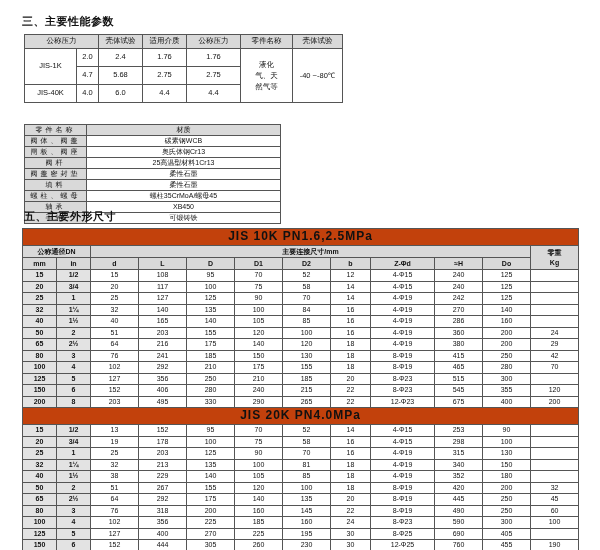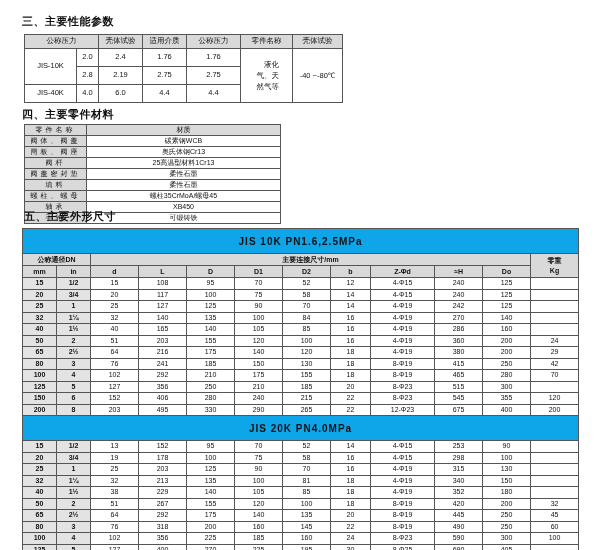--- a/index.html
+++ b/index.html
@@ -48,21 +48,21 @@
   
   #t4 { position: absolute; left: 24px; top: 124px; width: 256px; }
   #t4 td { height: 11px; font-size: 7px; }
   #t4 .lcol { background: #d9d9d9; width: 62px; letter-spacing: 3px; }
 
   
   #t5 { position: absolute; left: 22px; top: 228px; width: 556px; }
   #t5 td { height: 11.5px; font-size: 7px; }
   #t5 .hrow td { height: 12px; }
   #t5 .sub td { background: #d9d9d9; font-weight: bold; }
-  #t5 .banner td { background: #0ea5e9; font-weight: bold; font-size: 10px; height: 25px; letter-spacing: 1px; }
+  #t5 .banner td { background: #c2410c; font-weight: bold; font-size: 12px; height: 17px; letter-spacing: 1px; }
 
   .vsmall { font-size: 6.5px; }
 </style>
 </head>
 <body>
 
 <div id="page">
 
   <div class="sect-title" style="position:absolute;left:22px;top:14px;">三、主要性能参数</div>
 
@@ -79,45 +79,44 @@
     <tbody>
         <tr class="hdr">
       <td colspan="2">公称压力</td>
       <td>壳体试验</td>
       <td>适用介质</td>
       <td>公称压力</td>
       <td>零件名称</td>
       <td>壳体试验</td>
     </tr>
     <tr class="r">
-      <td rowspan="2">JIS-10K</td>
+      <td rowspan="2">JIS-1K</td>
       <td>2.0</td>
       <td>2.4</td>
       <td>1.76</td>
       <td>1.76</td>
-      <td rowspan="3" class="vsmall" style="line-height:1.5;white-space:normal;padding:0 13px;text-align:right;">液化气、天然气等</td>
+      <td rowspan="3" class="vsmall" style="line-height:1.5;white-space:normal;padding:0 13px;">液化气、天然气等</td>
       <td rowspan="3" class="vsmall" style="line-height:1.6;white-space:normal;">-40 ~-80℃</td>
     </tr>
     <tr class="r">
-      <td>2.8</td>
-      <td>2.19</td>
+      <td>4.7</td>
+      <td>5.68</td>
       <td>2.75</td>
       <td>2.75</td>
     </tr>
     <tr class="r">
       <td>JIS-40K</td>
       <td>4.0</td>
       <td>6.0</td>
       <td>4.4</td>
       <td>4.4</td>
     </tr>
   </tbody>
     </table>
 
-  <div class="sect-title" style="position:absolute;left:22px;top:107px;">四、主要零件材料</div>
 
   <table id="t4">
     <colgroup>
         <col style="width:62px">
         <col style="width:194px">
       </colgroup>
     <tbody>
         <tr class="hdr">
       <td class="lcol">零件名称</td>
       <td>材质</td>

